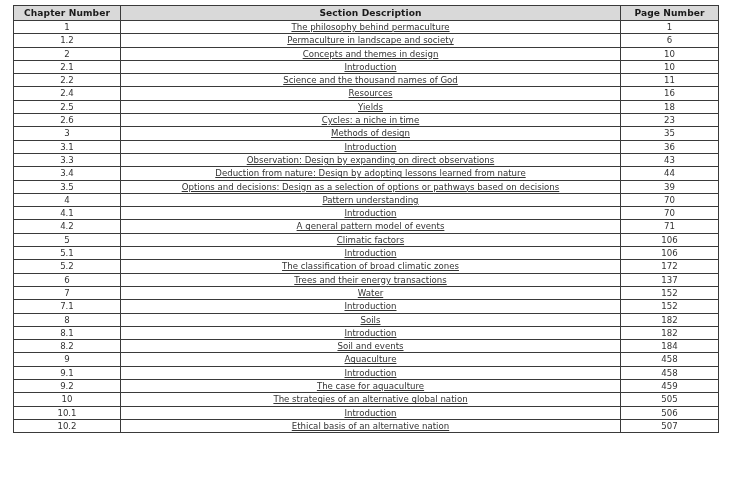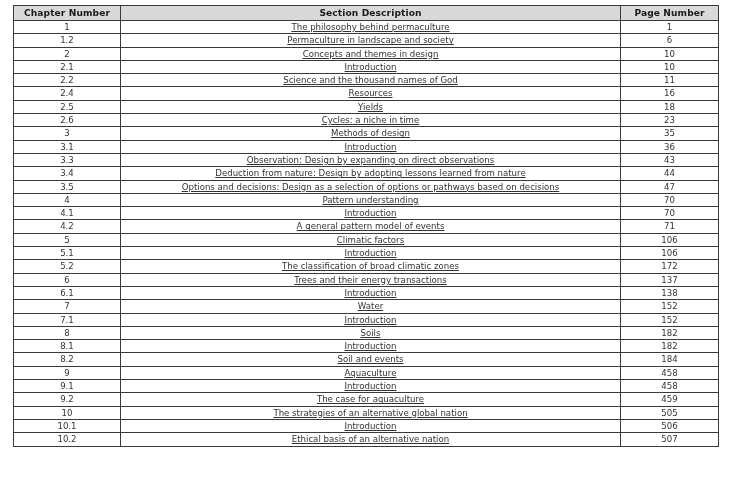--- a/index.html
+++ b/index.html
@@ -135,21 +135,21 @@
           <td class="pg">43</td>
         </tr>
         <tr>
           <td class="chap">3.4</td>
           <td class="sec">Deduction from nature: Design by adopting lessons learned from nature</td>
           <td class="pg">44</td>
         </tr>
         <tr>
           <td class="chap">3.5</td>
           <td class="sec">Options and decisions: Design as a selection of options or pathways based on decisions</td>
-          <td class="pg">47</td>
+          <td class="pg">39</td>
         </tr>
         <tr>
           <td class="chap">4</td>
           <td class="sec">Pattern understanding</td>
           <td class="pg">70</td>
         </tr>
         <tr>
           <td class="chap">4.1</td>
           <td class="sec">Introduction</td>
           <td class="pg">70</td>
@@ -171,25 +171,20 @@
         </tr>
         <tr>
           <td class="chap">5.2</td>
           <td class="sec">The classification of broad climatic zones</td>
           <td class="pg">172</td>
         </tr>
         <tr>
           <td class="chap">6</td>
           <td class="sec">Trees and their energy transactions</td>
           <td class="pg">137</td>
-        </tr>
-        <tr>
-          <td class="chap">6.1</td>
-          <td class="sec">Introduction</td>
-          <td class="pg">138</td>
         </tr>
         <tr>
           <td class="chap">7</td>
           <td class="sec">Water</td>
           <td class="pg">152</td>
         </tr>
         <tr>
           <td class="chap">7.1</td>
           <td class="sec">Introduction</td>
           <td class="pg">152</td>

